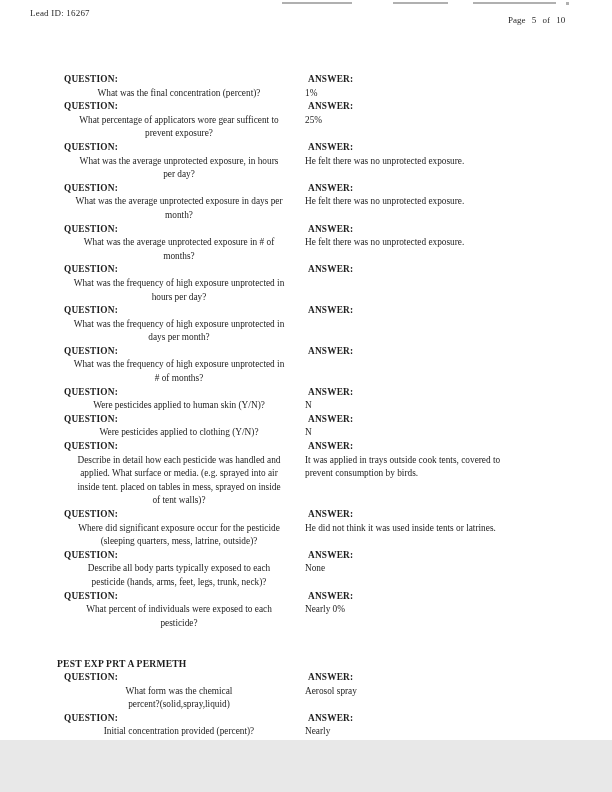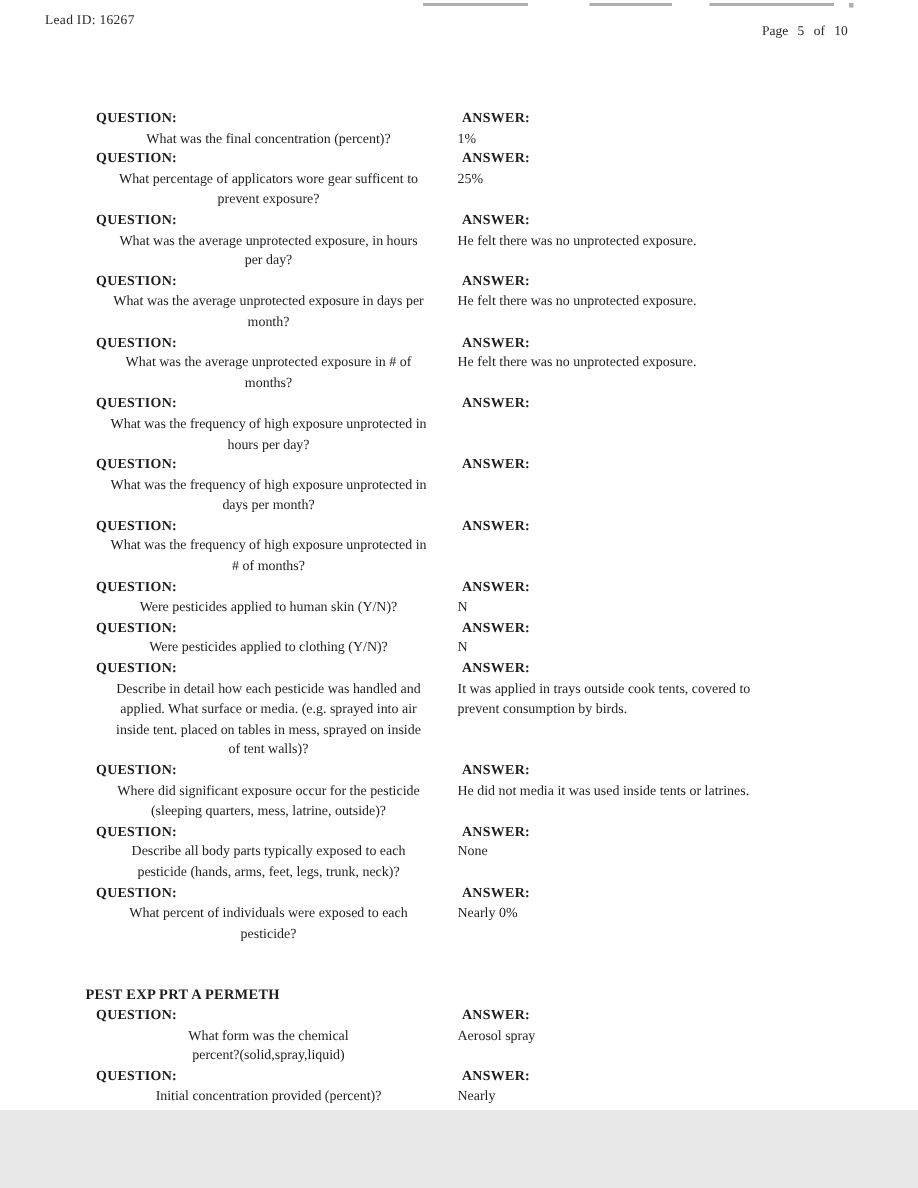--- a/index.html
+++ b/index.html
@@ -202,21 +202,21 @@
         </div>
       </div>
       <div class="qa-row">
         <div class="q-cell">
           <div class="lbl q-lbl">QUESTION:</div>
           <div class="q-text">Where did significant exposure occur for the pesticide
 (sleeping quarters, mess, latrine, outside)?</div>
         </div>
         <div class="a-cell">
           <div class="lbl a-lbl">ANSWER:</div>
-          <div class="a-text">He did not media it was used inside tents or latrines.</div>
+          <div class="a-text">He did not think it was used inside tents or latrines.</div>
         </div>
       </div>
       <div class="qa-row">
         <div class="q-cell">
           <div class="lbl q-lbl">QUESTION:</div>
           <div class="q-text">Describe all body parts typically exposed to each
 pesticide (hands, arms, feet, legs, trunk, neck)?</div>
         </div>
         <div class="a-cell">
           <div class="lbl a-lbl">ANSWER:</div>

